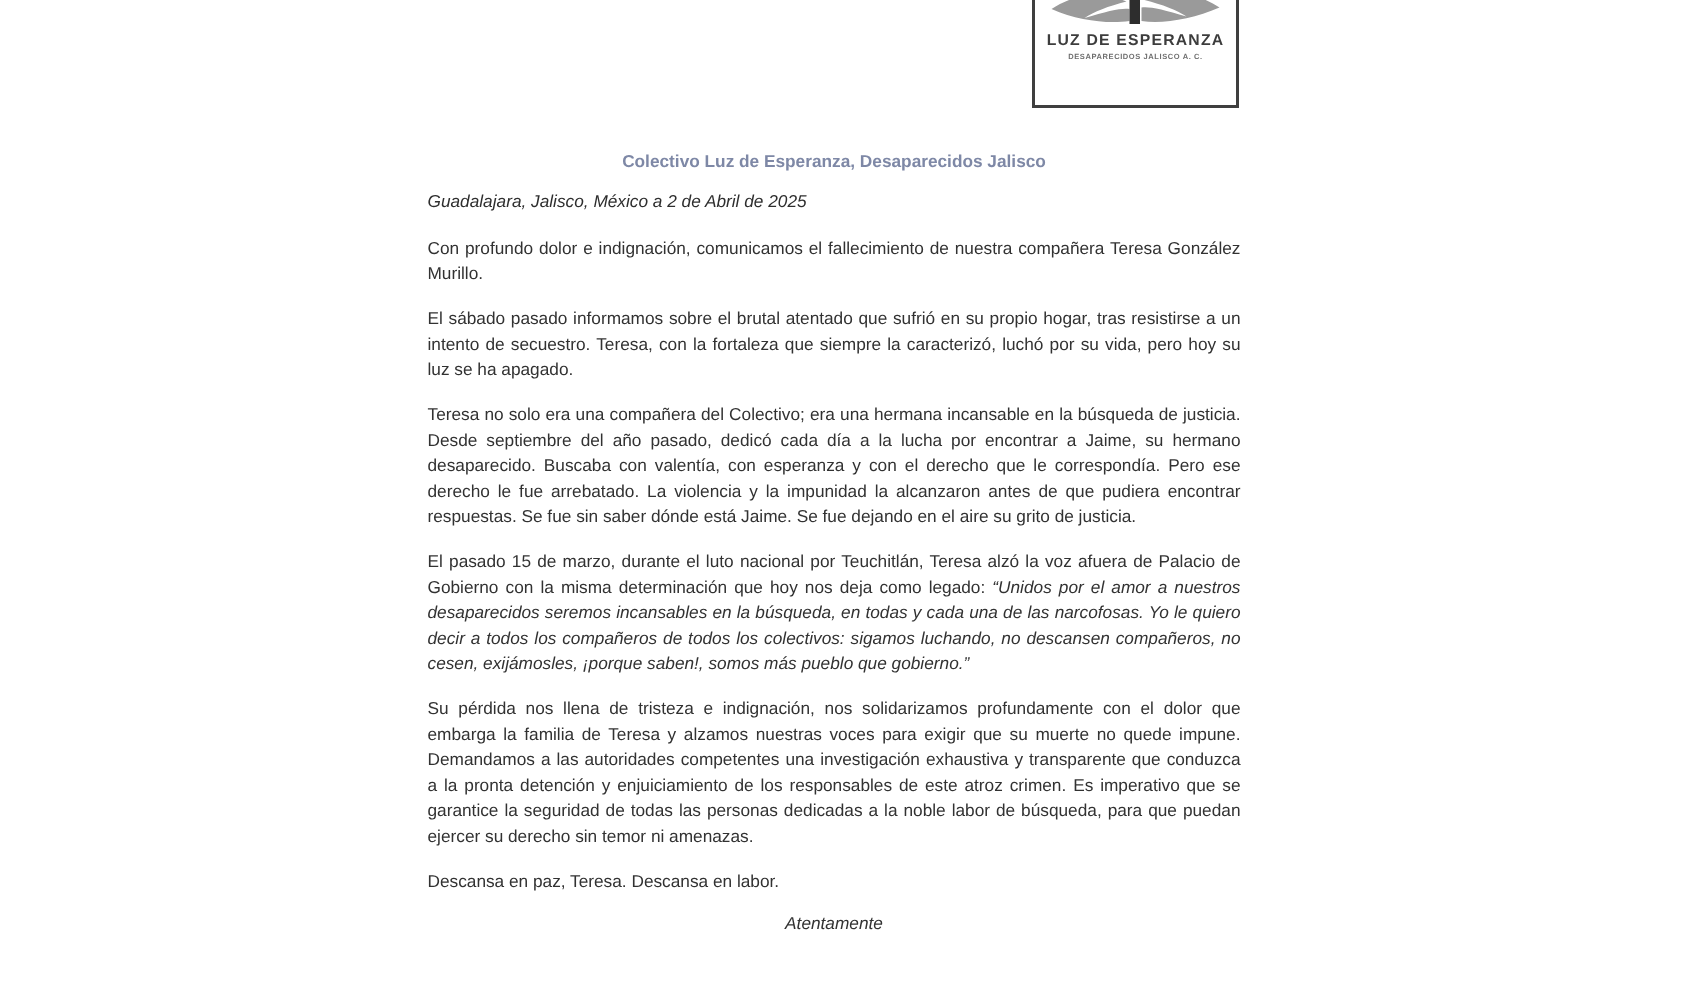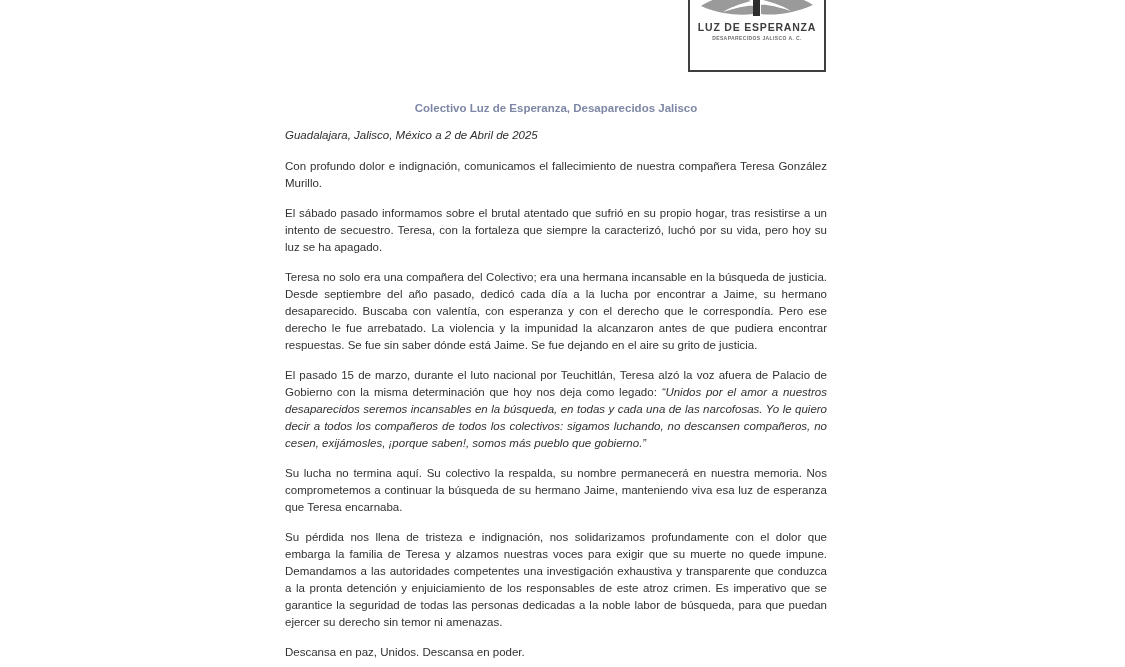--- a/index.html
+++ b/index.html
@@ -96,19 +96,18 @@
   </div>
 
   <div class="doc">
     <div class="letter-title">Colectivo Luz de Esperanza, Desaparecidos Jalisco</div>
     <div class="dateline">Guadalajara, Jalisco, México a 2 de Abril de 2025</div>
 
     <p class="para first">Con profundo dolor e indignación, comunicamos el fallecimiento de nuestra compañera Teresa González Murillo.</p>
     <p class="para">El sábado pasado informamos sobre el brutal atentado que sufrió en su propio hogar, tras resistirse a un intento de secuestro. Teresa, con la fortaleza que siempre la caracterizó, luchó por su vida, pero hoy su luz se ha apagado.</p>
     <p class="para">Teresa no solo era una compañera del Colectivo; era una hermana incansable en la búsqueda de justicia. Desde septiembre del año pasado, dedicó cada día a la lucha por encontrar a Jaime, su hermano desaparecido. Buscaba con valentía, con esperanza y con el derecho que le correspondía. Pero ese derecho le fue arrebatado. La violencia y la impunidad la alcanzaron antes de que pudiera encontrar respuestas. Se fue sin saber dónde está Jaime. Se fue dejando en el aire su grito de justicia.</p>
     <p class="para"><span>El pasado 15 de marzo, durante el luto nacional por Teuchitlán, Teresa alzó la voz afuera de Palacio de Gobierno con la misma determinación que hoy nos deja como legado: </span><span class="quote">“Unidos por el amor a nuestros desaparecidos seremos incansables en la búsqueda, en todas y cada una de las narcofosas. Yo le quiero decir a todos los compañeros de todos los colectivos: sigamos luchando, no descansen compañeros, no cesen, exijámosles, ¡porque saben!, somos más pueblo que gobierno.”</span></p>
-    <p class="para">Su lucha no termina aquí. Su colectivo la respalda, su nombre permanecerá en nuestra memoria. Nos comprometemos a continuar la búsqueda de su hermano Jaime, manteniendo viva esa luz de esperanza que Teresa encarnaba.</p>
     <p class="para">Su pérdida nos llena de tristeza e indignación, nos solidarizamos profundamente con el dolor que embarga la familia de Teresa y alzamos nuestras voces para exigir que su muerte no quede impune. Demandamos a las autoridades competentes una investigación exhaustiva y transparente que conduzca a la pronta detención y enjuiciamiento de los responsables de este atroz crimen. Es imperativo que se garantice la seguridad de todas las personas dedicadas a la noble labor de búsqueda, para que puedan ejercer su derecho sin temor ni amenazas.</p>
-    <p class="para signoff">Descansa en paz, Unidos. Descansa en poder.</p>
+    <p class="para signoff">Descansa en paz, Teresa. Descansa en labor.</p>
     <p class="closing">Atentamente</p>
   </div>
 
 </div>
 
 </body></html>

